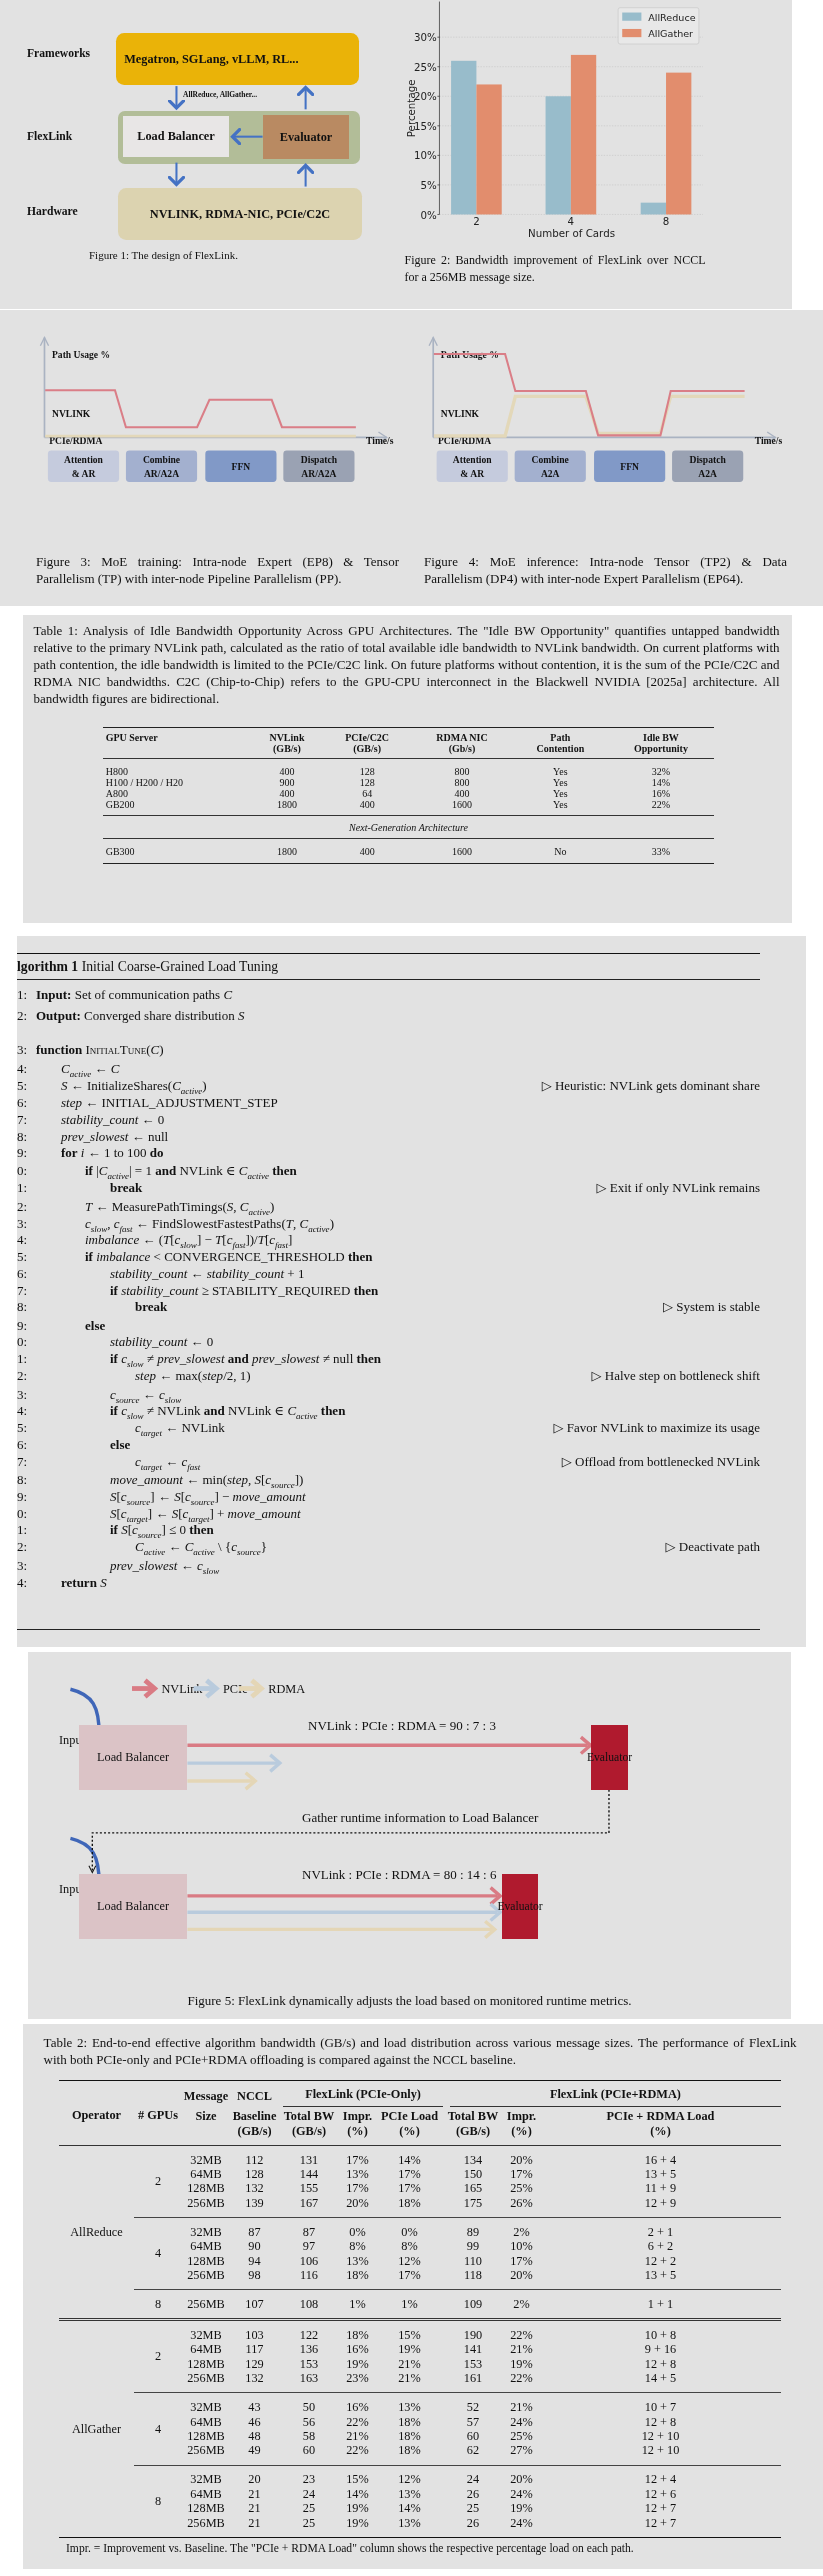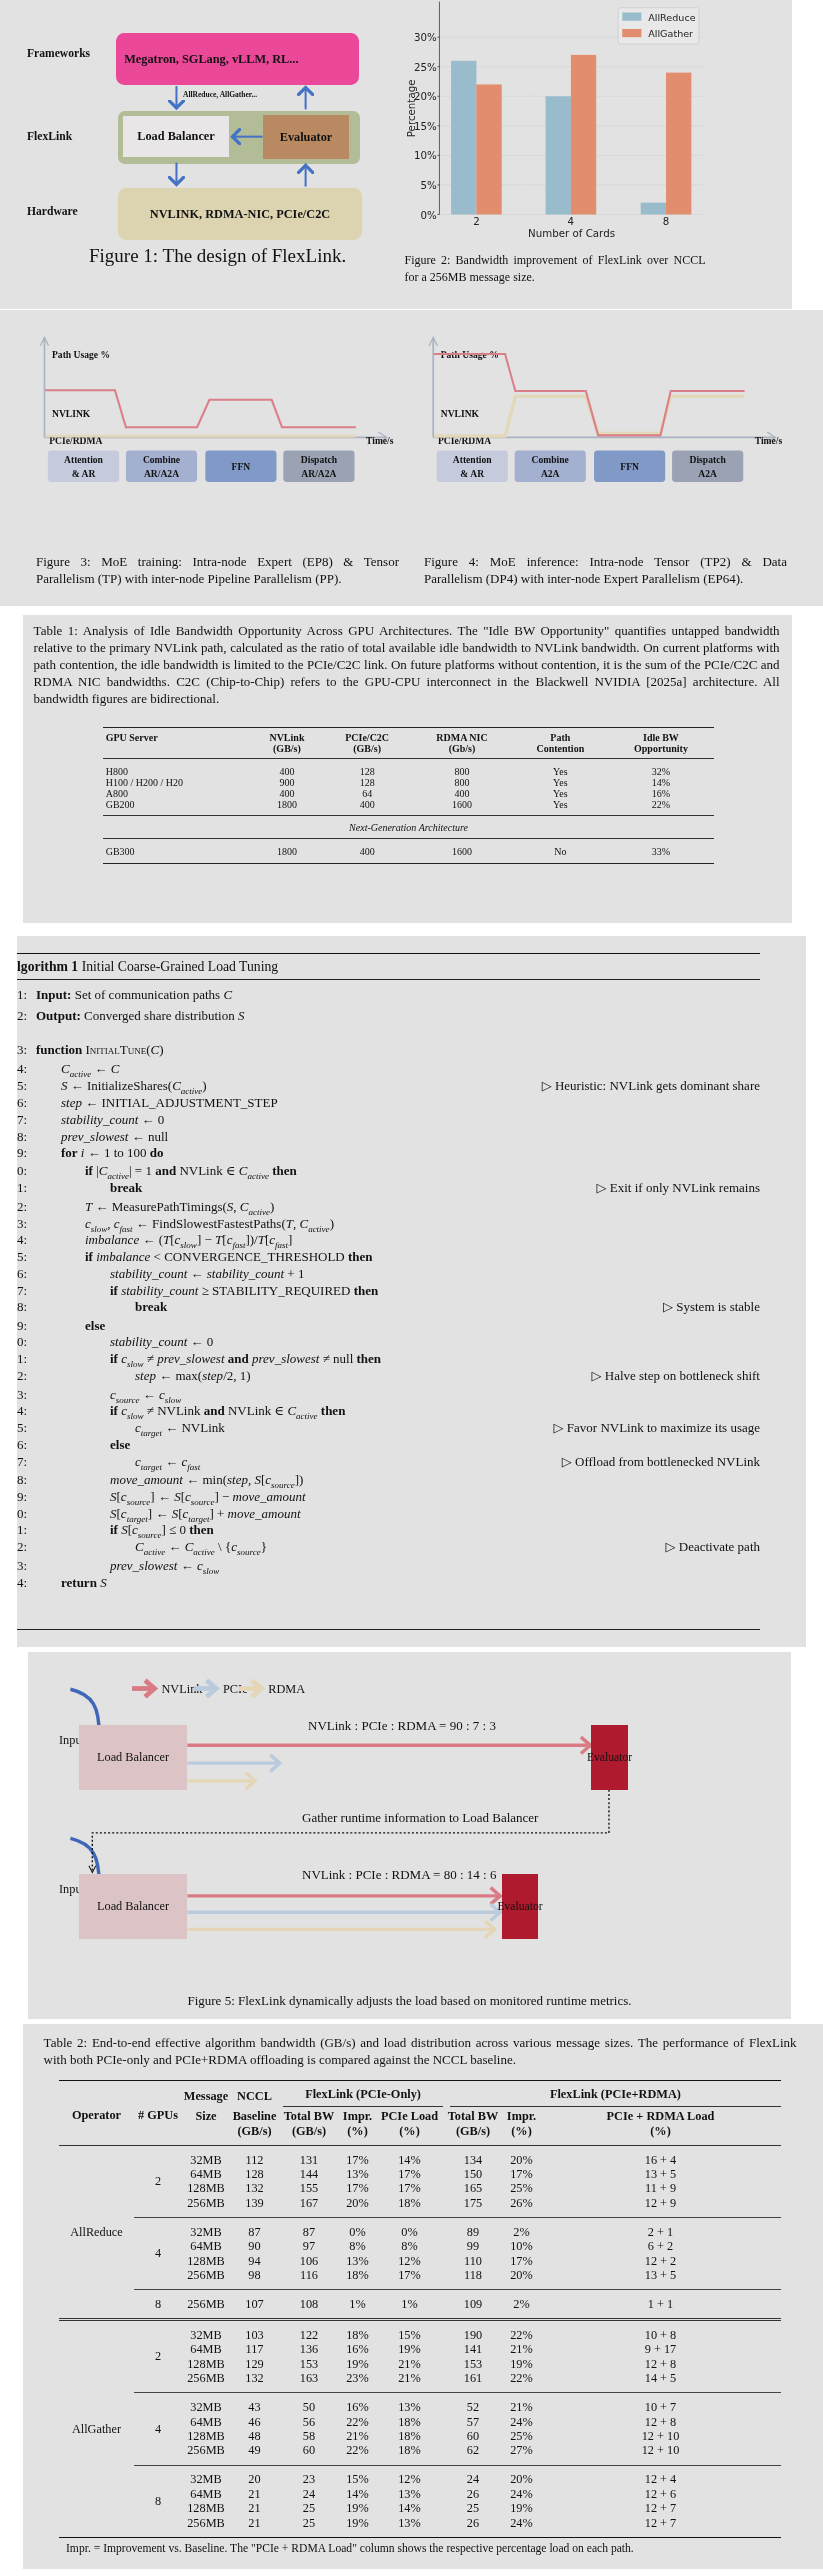--- a/index.html
+++ b/index.html
@@ -26,21 +26,21 @@
 </head>
 <body>
 
 <div class="panel" style="left:0;top:0;width:792px;height:309px;">
 
   <div style="position:absolute;left:0;top:0;width:383px;height:287px;">
     <div class="f1-label" style="left:27px;top:47px;">Frameworks</div>
     <div class="f1-label" style="left:27px;top:130px;text-align:center;">FlexLink</div>
     <div class="f1-label" style="left:27px;top:205px;">Hardware</div>
 
-    <div class="f1-box" style="left:116px;top:33px;width:243px;height:52px;background:#ec4899;justify-content:flex-start;padding-left:8.2px;box-sizing:border-box;">
+    <div class="f1-box" style="left:116px;top:33px;width:243px;height:52px;background:#eab308;justify-content:flex-start;padding-left:8.2px;box-sizing:border-box;">
       <span>Megatron, SGLang, vLLM, RL...</span>
     </div>
 
     <div class="f1-box" style="left:118px;top:111px;width:242px;height:53px;background:#b2bd98;border-radius:6.8px;"></div>
     <div style="position:absolute;left:123px;top:116px;width:106px;height:41px;background:#e8e6e6;display:flex;align-items:center;justify-content:center;font-weight:bold;font-size:12.3px;">
       <span>Load Balancer</span>
     </div>
     <div style="position:absolute;left:263px;top:115px;width:86px;height:44px;background:#b98a62;display:flex;align-items:center;justify-content:center;font-weight:bold;font-size:12.3px;">
       <span>Evaluator</span>
     </div>
@@ -56,21 +56,21 @@
         <marker id="f1h" markerWidth="8" markerHeight="8" refX="4" refY="4" orient="auto">
             <path d="M0,0 L4,4 L0,8" fill="none" stroke="#4472c4" stroke-width="1.6"></path>
           </marker>
       </defs>
       <line x1="258" y1="126" x2="258" y2="158" stroke="#4472c4" stroke-width="3" marker-end="url(#f1h)"></line>
       <line x1="447" y1="160" x2="447" y2="128" stroke="#4472c4" stroke-width="3" marker-end="url(#f1h)"></line>
       <line x1="384" y1="200" x2="340" y2="200" stroke="#4472c4" stroke-width="3" marker-end="url(#f1h)"></line>
       <line x1="258" y1="238" x2="258" y2="270" stroke="#4472c4" stroke-width="3" marker-end="url(#f1h)"></line>
       <line x1="447" y1="273" x2="447" y2="242" stroke="#4472c4" stroke-width="3" marker-end="url(#f1h)"></line>
     </svg>
-    <div class="cap" style="position:absolute;left:89px;top:248px;font-size:19px;">Figure 1: The design of FlexLink.</div>
+    <div class="cap" style="position:absolute;left:89px;top:248px;font-size:11px;">Figure 1: The design of FlexLink.</div>
   </div>
 
   <div style="position:absolute;left:397px;top:0;width:395px;height:309px;">
     <svg id="chart" width="395" height="240" style="position:absolute;left:0;top:0;" viewBox="0 0 577 350">
         <line x1="62" y1="313" x2="447" y2="313" stroke="#c8c8c8" stroke-dasharray="2,2" stroke-width="1"></line>
         <text x="58" y="319" text-anchor="end" font-size="15" font-family="DejaVu Sans, sans-serif" fill="#222">0%</text>
         <line x1="59" y1="313" x2="62" y2="313" stroke="#222" stroke-width="1"></line>
         <line x1="62" y1="269.8333333333333" x2="447" y2="269.8333333333333" stroke="#c8c8c8" stroke-dasharray="2,2" stroke-width="1"></line>
         <text x="58" y="275.8333333333333" text-anchor="end" font-size="15" font-family="DejaVu Sans, sans-serif" fill="#222">5%</text>
         <line x1="59" y1="269.8333333333333" x2="62" y2="269.8333333333333" stroke="#222" stroke-width="1"></line>
@@ -571,21 +571,21 @@
         <td style="padding-top: 6.8px; padding-bottom: 0px; line-height: 14.4px;">10 + 8</td>
       </tr>
       <tr>
         <td style="padding-top: 0px; padding-bottom: 0px; line-height: 14.4px;">64MB</td>
         <td style="padding-top: 0px; padding-bottom: 0px; line-height: 14.4px;">117</td>
         <td style="padding-top: 0px; padding-bottom: 0px; line-height: 14.4px;">136</td>
         <td style="padding-top: 0px; padding-bottom: 0px; line-height: 14.4px;">16%</td>
         <td style="padding-top: 0px; padding-bottom: 0px; line-height: 14.4px;">19%</td>
         <td style="padding-top: 0px; padding-bottom: 0px; line-height: 14.4px;">141</td>
         <td style="padding-top: 0px; padding-bottom: 0px; line-height: 14.4px;">21%</td>
-        <td style="padding-top: 0px; padding-bottom: 0px; line-height: 14.4px;">9 + 17</td>
+        <td style="padding-top: 0px; padding-bottom: 0px; line-height: 14.4px;">9 + 16</td>
       </tr>
       <tr>
         <td style="padding-top: 0px; padding-bottom: 0px; line-height: 14.4px;">128MB</td>
         <td style="padding-top: 0px; padding-bottom: 0px; line-height: 14.4px;">129</td>
         <td style="padding-top: 0px; padding-bottom: 0px; line-height: 14.4px;">153</td>
         <td style="padding-top: 0px; padding-bottom: 0px; line-height: 14.4px;">19%</td>
         <td style="padding-top: 0px; padding-bottom: 0px; line-height: 14.4px;">21%</td>
         <td style="padding-top: 0px; padding-bottom: 0px; line-height: 14.4px;">153</td>
         <td style="padding-top: 0px; padding-bottom: 0px; line-height: 14.4px;">19%</td>
         <td style="padding-top: 0px; padding-bottom: 0px; line-height: 14.4px;">12 + 8</td>

